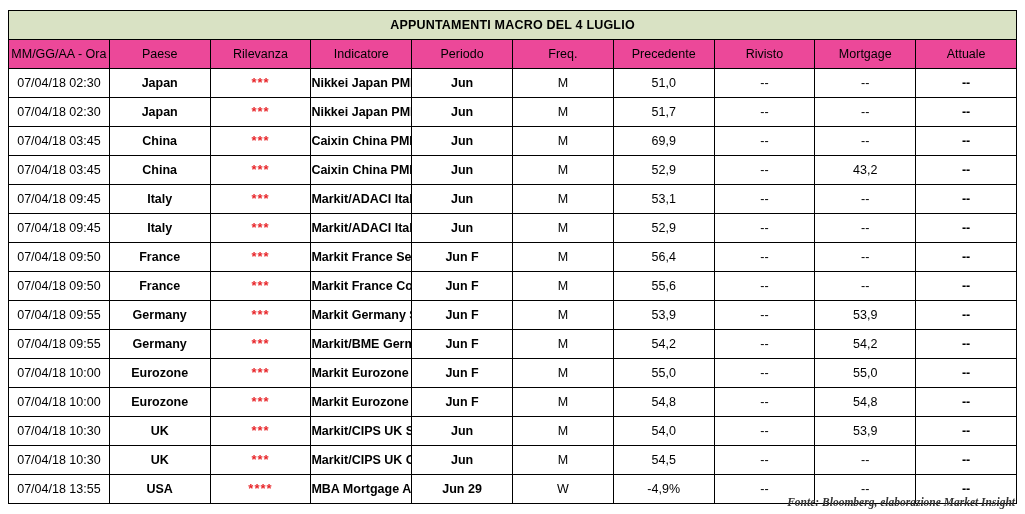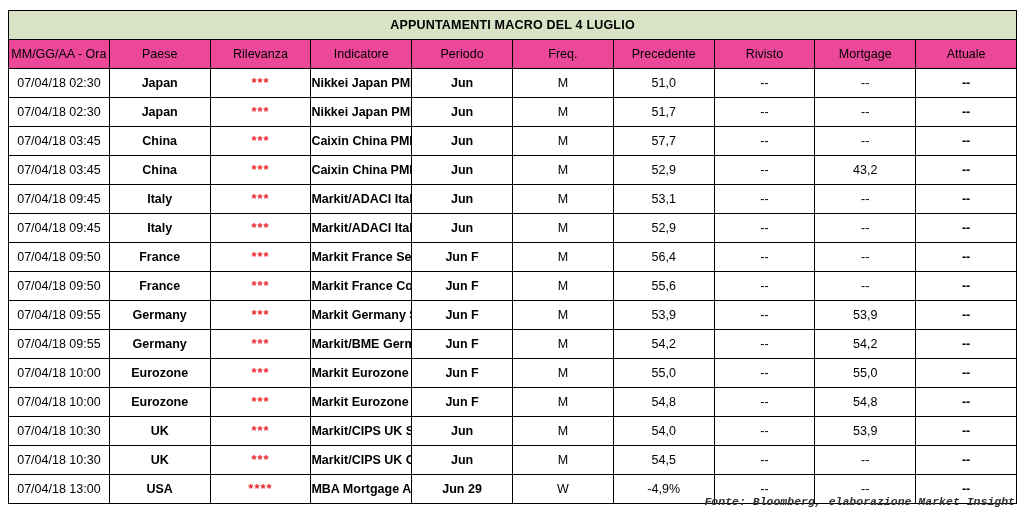--- a/index.html
+++ b/index.html
@@ -75,21 +75,21 @@
     letter-spacing: 1px;
   }
   .source {
     position: absolute;
     right: 10px;
     bottom: 6px;
     font-size: 11.5px;
     font-style: italic;
     font-weight: bold;
     color: #333333;
-    font-family: Liberation Mono, monospace;
+    font-family: Liberation Serif, serif;
   }
 </style>
 </head>
 <body>
 
 <div class="page">
   <table class="macro">
     <thead>
       <tr class="title-row">
         <th colspan="10">APPUNTAMENTI MACRO DEL 4 LUGLIO</th>
@@ -132,21 +132,21 @@
         <td class="data c-cons">--</td>
         <td class="data c-att">--</td>
       </tr>
       <tr>
         <td class="data c-date">07/04/18 03:45</td>
         <td class="data c-paese">China</td>
         <td class="data c-rel"><span class="stars">***</span></td>
         <td class="data c-ind">Caixin China PMI Composite</td>
         <td class="data c-per">Jun</td>
         <td class="data c-freq">M</td>
-        <td class="data c-prec">57,7</td>
+        <td class="data c-prec">69,9</td>
         <td class="data c-riv">--</td>
         <td class="data c-cons">--</td>
         <td class="data c-att">--</td>
       </tr>
       <tr>
         <td class="data c-date">07/04/18 03:45</td>
         <td class="data c-paese">China</td>
         <td class="data c-rel"><span class="stars">***</span></td>
         <td class="data c-ind">Caixin China PMI Services</td>
         <td class="data c-per">Jun</td>
@@ -270,21 +270,21 @@
         <td class="data c-rel"><span class="stars">***</span></td>
         <td class="data c-ind">Markit/CIPS UK Composite PMI</td>
         <td class="data c-per">Jun</td>
         <td class="data c-freq">M</td>
         <td class="data c-prec">54,5</td>
         <td class="data c-riv">--</td>
         <td class="data c-cons">--</td>
         <td class="data c-att">--</td>
       </tr>
       <tr>
-        <td class="data c-date">07/04/18 13:00</td>
+        <td class="data c-date">07/04/18 13:55</td>
         <td class="data c-paese">USA</td>
         <td class="data c-rel"><span class="stars">****</span></td>
         <td class="data c-ind">MBA Mortgage Applications</td>
         <td class="data c-per">Jun 29</td>
         <td class="data c-freq">W</td>
         <td class="data c-prec">-4,9%</td>
         <td class="data c-riv">--</td>
         <td class="data c-cons">--</td>
         <td class="data c-att">--</td>
       </tr>

